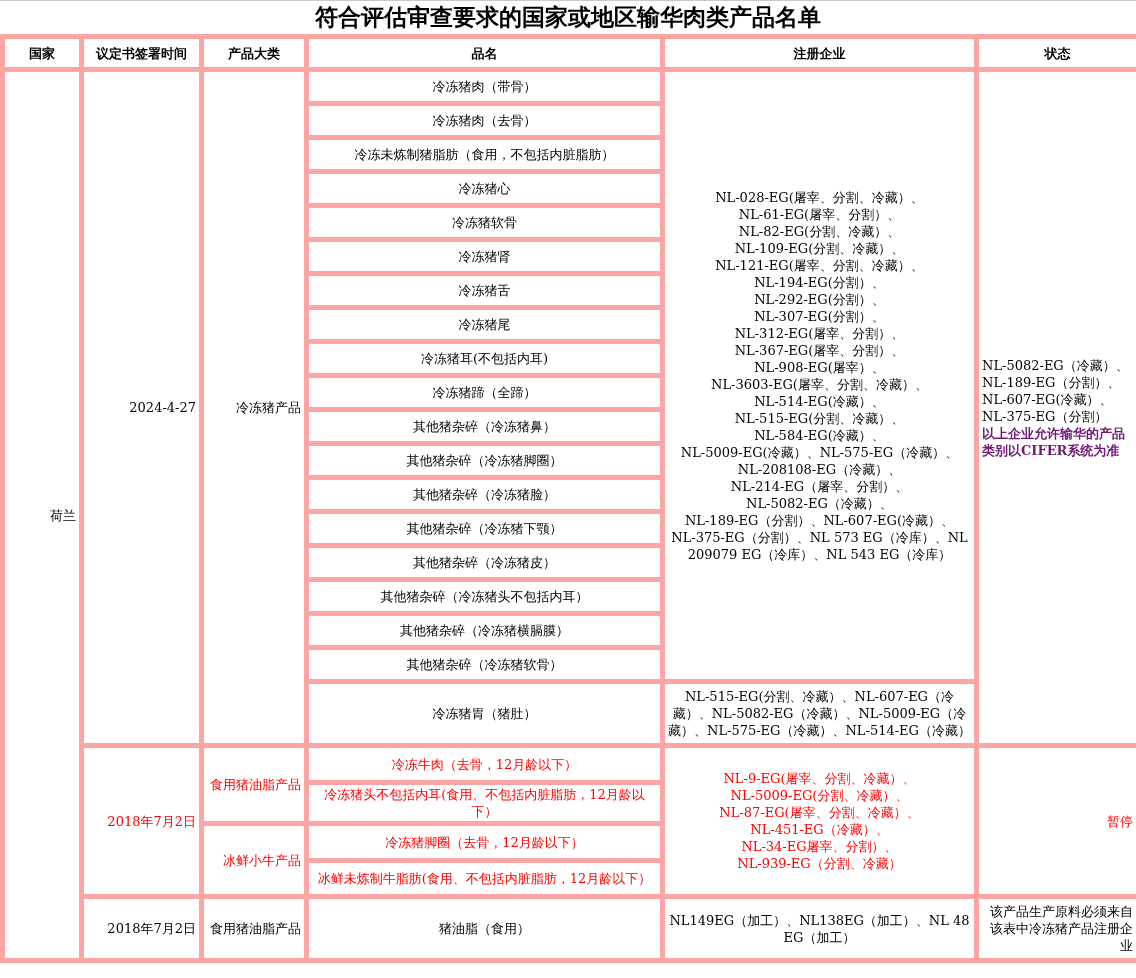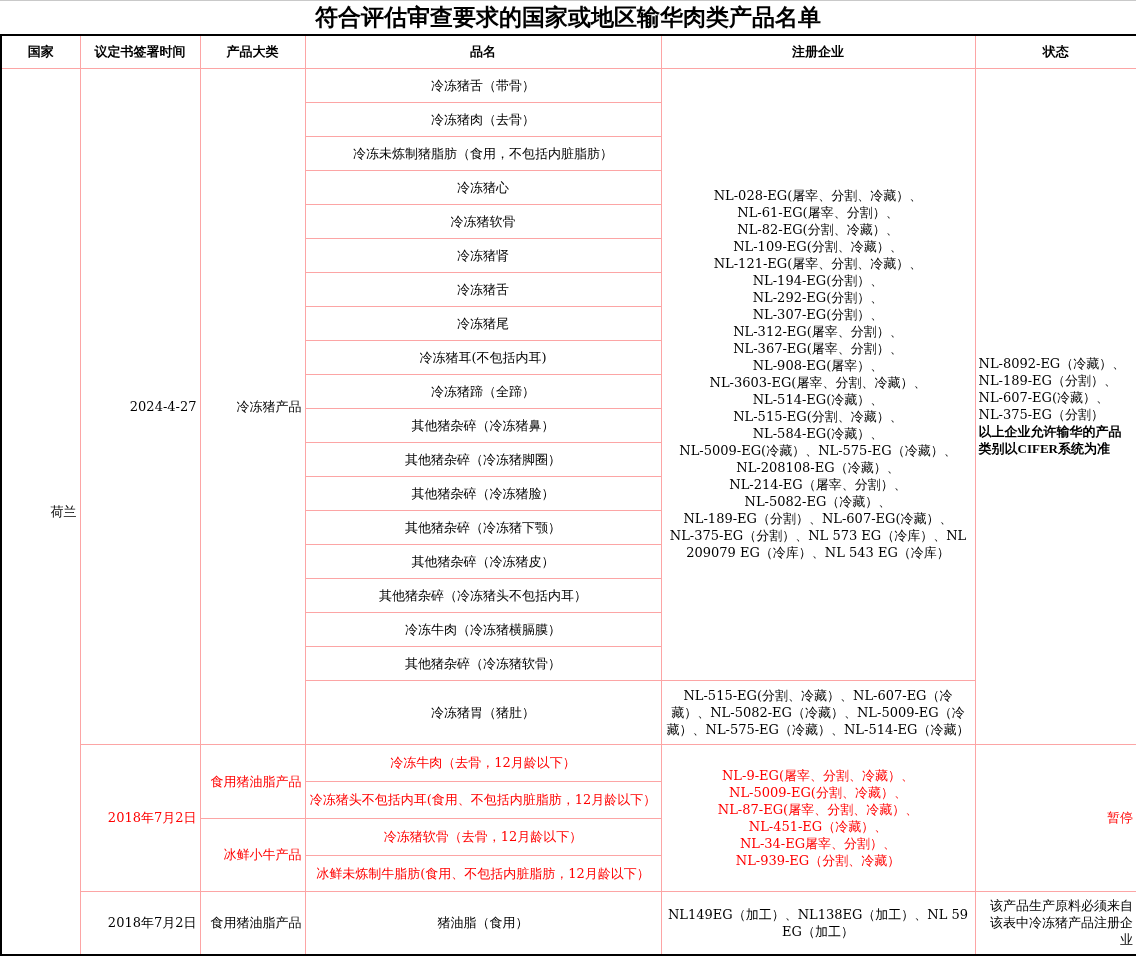--- a/index.html
+++ b/index.html
@@ -26,38 +26,38 @@
     letter-spacing: 0px;
     white-space: nowrap;
   }
   table.main {
     width: 1136px;
     border-collapse: collapse;
     table-layout: fixed;
     border: 2px solid #000;
   }
   table.main th, table.main td {
-    border: 1px solid #fca5a5;
+    border: 5px solid #fca5a5;
     padding: 1px 3px;
     font-size: 13px;
     line-height: 17px;
     vertical-align: middle;
     overflow: hidden;
     box-sizing: border-box;
   }
   th.colhead {
     font-weight: bold;
     font-size: 14px;
     text-align: center;
     height: 33px;
   }
   td.center { text-align: right; }
   .prewrap { white-space: pre-line; word-break: break-all; }
   .red { color: #ff0000; }
-  .red-bold { color: #000000; font-weight: bold; font-family: Liberation Serif, serif; }
+  .red-bold { color: #701a75; font-weight: bold; }
   tr.prow td { height: 34px; }
   td.name-cell { text-align: center; }
   td.ent-cell { text-align: center; padding-left: 2px; padding-right: 2px; }
   .status-block { text-align: left; }
 </style>
 </head>
 <body>
 
 <div class="sheet">
 
@@ -82,21 +82,21 @@
       <th class="colhead">产品大类</th>
       <th class="colhead">品名</th>
       <th class="colhead">注册企业</th>
       <th class="colhead">状态</th>
     </tr>
 
     <tr class="prow">
       <td class="center" rowspan="24">荷兰</td>
       <td class="center" rowspan="19">2024-4-27</td>
       <td class="center" rowspan="19">冷冻猪产品</td>
-      <td class="name-cell">冷冻猪舌（带骨）</td>
+      <td class="name-cell">冷冻猪肉（带骨）</td>
       <td class="ent-cell prewrap" rowspan="18">NL-028-EG(屠宰、分割、冷藏）、
 NL-61-EG(屠宰、分割）、
 NL-82-EG(分割、冷藏）、
 NL-109-EG(分割、冷藏）、
 NL-121-EG(屠宰、分割、冷藏）、
 NL-194-EG(分割）、
 NL-292-EG(分割）、
 NL-307-EG(分割）、
 NL-312-EG(屠宰、分割）、
 NL-367-EG(屠宰、分割）、
@@ -105,21 +105,21 @@
 NL-514-EG(冷藏）、
 NL-515-EG(分割、冷藏）、
 NL-584-EG(冷藏）、
 NL-5009-EG(冷藏）、NL-575-EG（冷藏）、
 NL-208108-EG（冷藏）、
 NL-214-EG（屠宰、分割）、
 NL-5082-EG（冷藏）、
 NL-189-EG（分割）、NL-607-EG(冷藏）、
 NL-375-EG（分割）、NL 573 EG（冷库）、NL 209079 EG（冷库）、NL 543 EG（冷库）</td>
       <td rowspan="19">
-        <div class="status-block">NL-8092-EG（冷藏）、NL-189-EG（分割）、NL-607-EG(冷藏）、NL-375-EG（分割）</div>
+        <div class="status-block">NL-5082-EG（冷藏）、NL-189-EG（分割）、NL-607-EG(冷藏）、NL-375-EG（分割）</div>
         <div class="status-block red-bold">以上企业允许输华的产品类别以CIFER系统为准</div>
       </td>
     </tr>
     <tr class="prow">
           <td class="name-cell">冷冻猪肉（去骨）</td>
         </tr>
     <tr class="prow">
           <td class="name-cell">冷冻未炼制猪脂肪（食用，不包括内脏脂肪）</td>
         </tr>
     <tr class="prow">
@@ -155,21 +155,21 @@
     <tr class="prow">
           <td class="name-cell">其他猪杂碎（冷冻猪下颚）</td>
         </tr>
     <tr class="prow">
           <td class="name-cell">其他猪杂碎（冷冻猪皮）</td>
         </tr>
     <tr class="prow">
           <td class="name-cell">其他猪杂碎（冷冻猪头不包括内耳）</td>
         </tr>
     <tr class="prow">
-          <td class="name-cell">冷冻牛肉（冷冻猪横膈膜）</td>
+          <td class="name-cell">其他猪杂碎（冷冻猪横膈膜）</td>
         </tr>
     <tr class="prow">
           <td class="name-cell">其他猪杂碎（冷冻猪软骨）</td>
         </tr>
 
     <tr style="height:64px">
       <td class="name-cell">冷冻猪胃（猪肚）</td>
       <td class="ent-cell">NL-515-EG(分割、冷藏）、NL-607-EG（冷藏）、NL-5082-EG（冷藏）、NL-5009-EG（冷藏）、NL-575-EG（冷藏）、NL-514-EG（冷藏）</td>
     </tr>
 
@@ -183,29 +183,29 @@
 NL-451-EG（冷藏）、
 NL-34-EG屠宰、分割）、
 NL-939-EG（分割、冷藏）</td>
       <td class="center red" rowspan="4">暂停</td>
     </tr>
     <tr style="height:37px">
       <td class="name-cell red">冷冻猪头不包括内耳(食用、不包括内脏脂肪，12月龄以下）</td>
     </tr>
     <tr style="height:37px">
       <td class="center red" rowspan="2">冰鲜小牛产品</td>
-      <td class="name-cell red">冷冻猪软骨（去骨，12月龄以下）</td>
+      <td class="name-cell red">冷冻猪脚圈（去骨，12月龄以下）</td>
     </tr>
     <tr style="height:36px">
       <td class="name-cell red">冰鲜未炼制牛脂肪(食用、不包括内脏脂肪，12月龄以下）</td>
     </tr>
 
     <tr style="height:64px">
       <td class="center">2018年7月2日</td>
       <td class="center">食用猪油脂产品</td>
       <td class="name-cell">猪油脂（食用）</td>
-      <td class="ent-cell">NL149EG（加工）、NL138EG（加工）、NL 59 EG（加工）</td>
+      <td class="ent-cell">NL149EG（加工）、NL138EG（加工）、NL 48 EG（加工）</td>
       <td class="center">该产品生产原料必须来自该表中冷冻猪产品注册企业</td>
     </tr>
 
   </tbody>
     </table>
 </div>
 
 </body></html>

